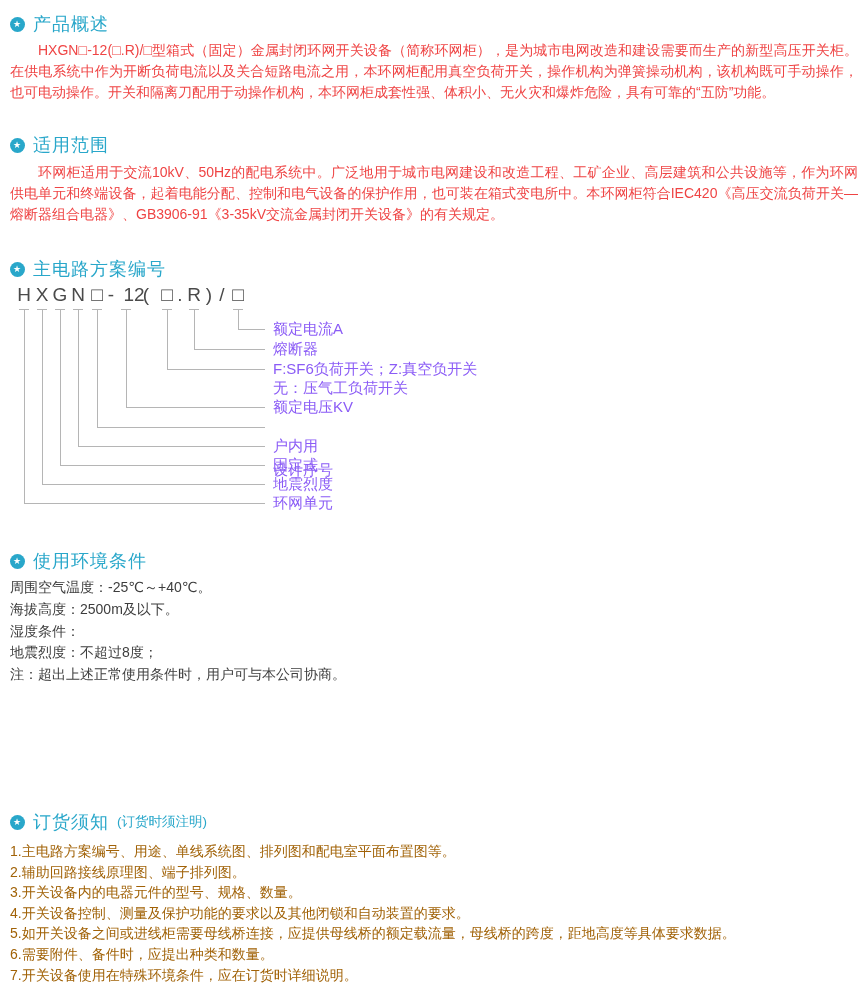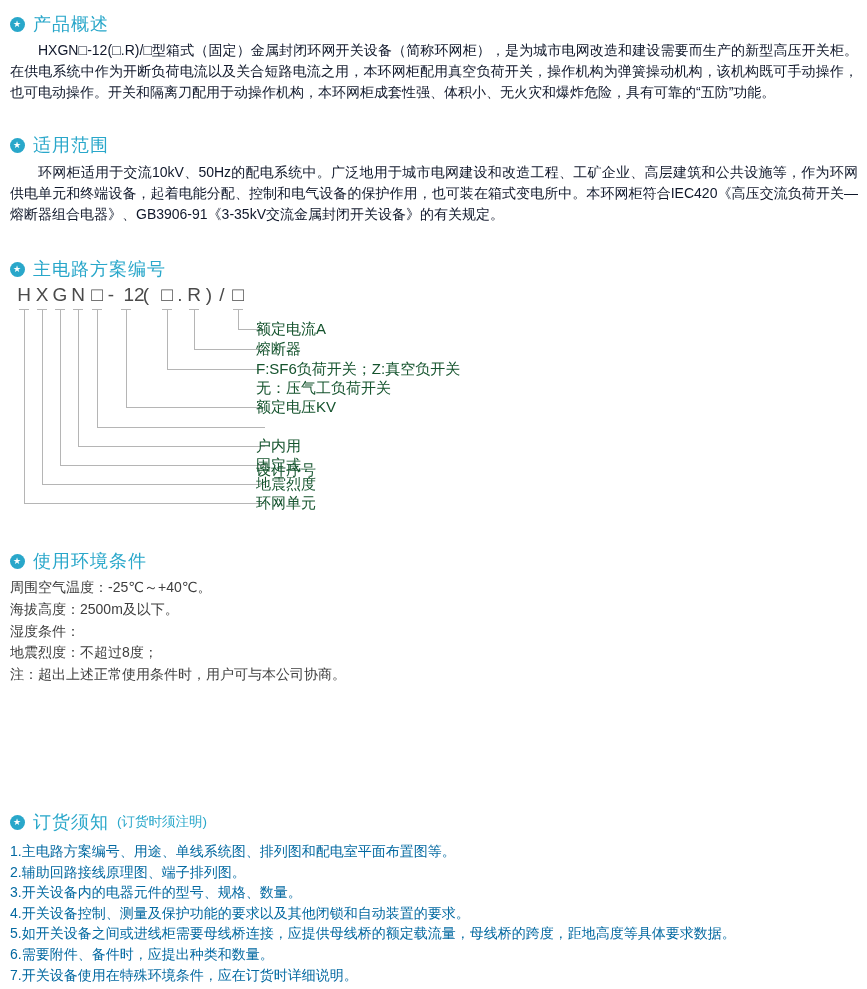--- a/index.html
+++ b/index.html
@@ -13,38 +13,38 @@
     color:#29a7ca; font-size:18px; letter-spacing:1px; white-space:nowrap;
   }
   .star-icon {
     display:inline-flex; align-items:center; justify-content:center;
     width:15px; height:15px; border-radius:50%; background:#29a7ca;
     color:#ffffff; font-size:9px; line-height:1; flex:0 0 auto;
   }
   .sec-subtitle { font-size:13.5px; letter-spacing:0; }
   .para {
     position:absolute; left:10px; width:848px; font-size:14px; line-height:21px;
-    text-indent:2em; text-align:justify; color:#0f172a;
+    text-indent:2em; text-align:justify; color:#ef4444;
   }
   .model-code { position:absolute; left:10px; top:284px; width:260px; height:24px; }
   .model-code span {
     position:absolute; top:0; transform:translateX(-50%);
     font-size:19px; color:#4a4a4a; white-space:nowrap;
   }
   .diagram { position:absolute; left:10px; top:306px; width:700px; height:212px; }
   .dg-line { position:absolute; background:#b5b5b5; }
   .dg-label {
-    position:absolute; left:246px; font-size:15px; color:#14532d;
+    position:absolute; left:263px; font-size:15px; color:#8b5cf6;
     white-space:nowrap; line-height:20px;
   }
   .env-block { position:absolute; left:10px; top:577px; width:840px; }
   .env-line { font-size:14px; line-height:21.8px; color:#3d3d3d; white-space:nowrap; }
   .env-line.indent { padding-left:28px; }
   .order-block { position:absolute; left:10px; top:841px; width:848px; }
-  .order-item { font-size:14px; line-height:20.6px; color:#0369a1; white-space:nowrap; }
+  .order-item { font-size:14px; line-height:20.6px; color:#a16207; white-space:nowrap; }
 </style>
 </head>
 <body>
 
 <div class="page">
 
   <div class="sec-header" style="top:12px;">
     <span class="star-icon">★</span>
     <span>产品概述</span>
   </div>

